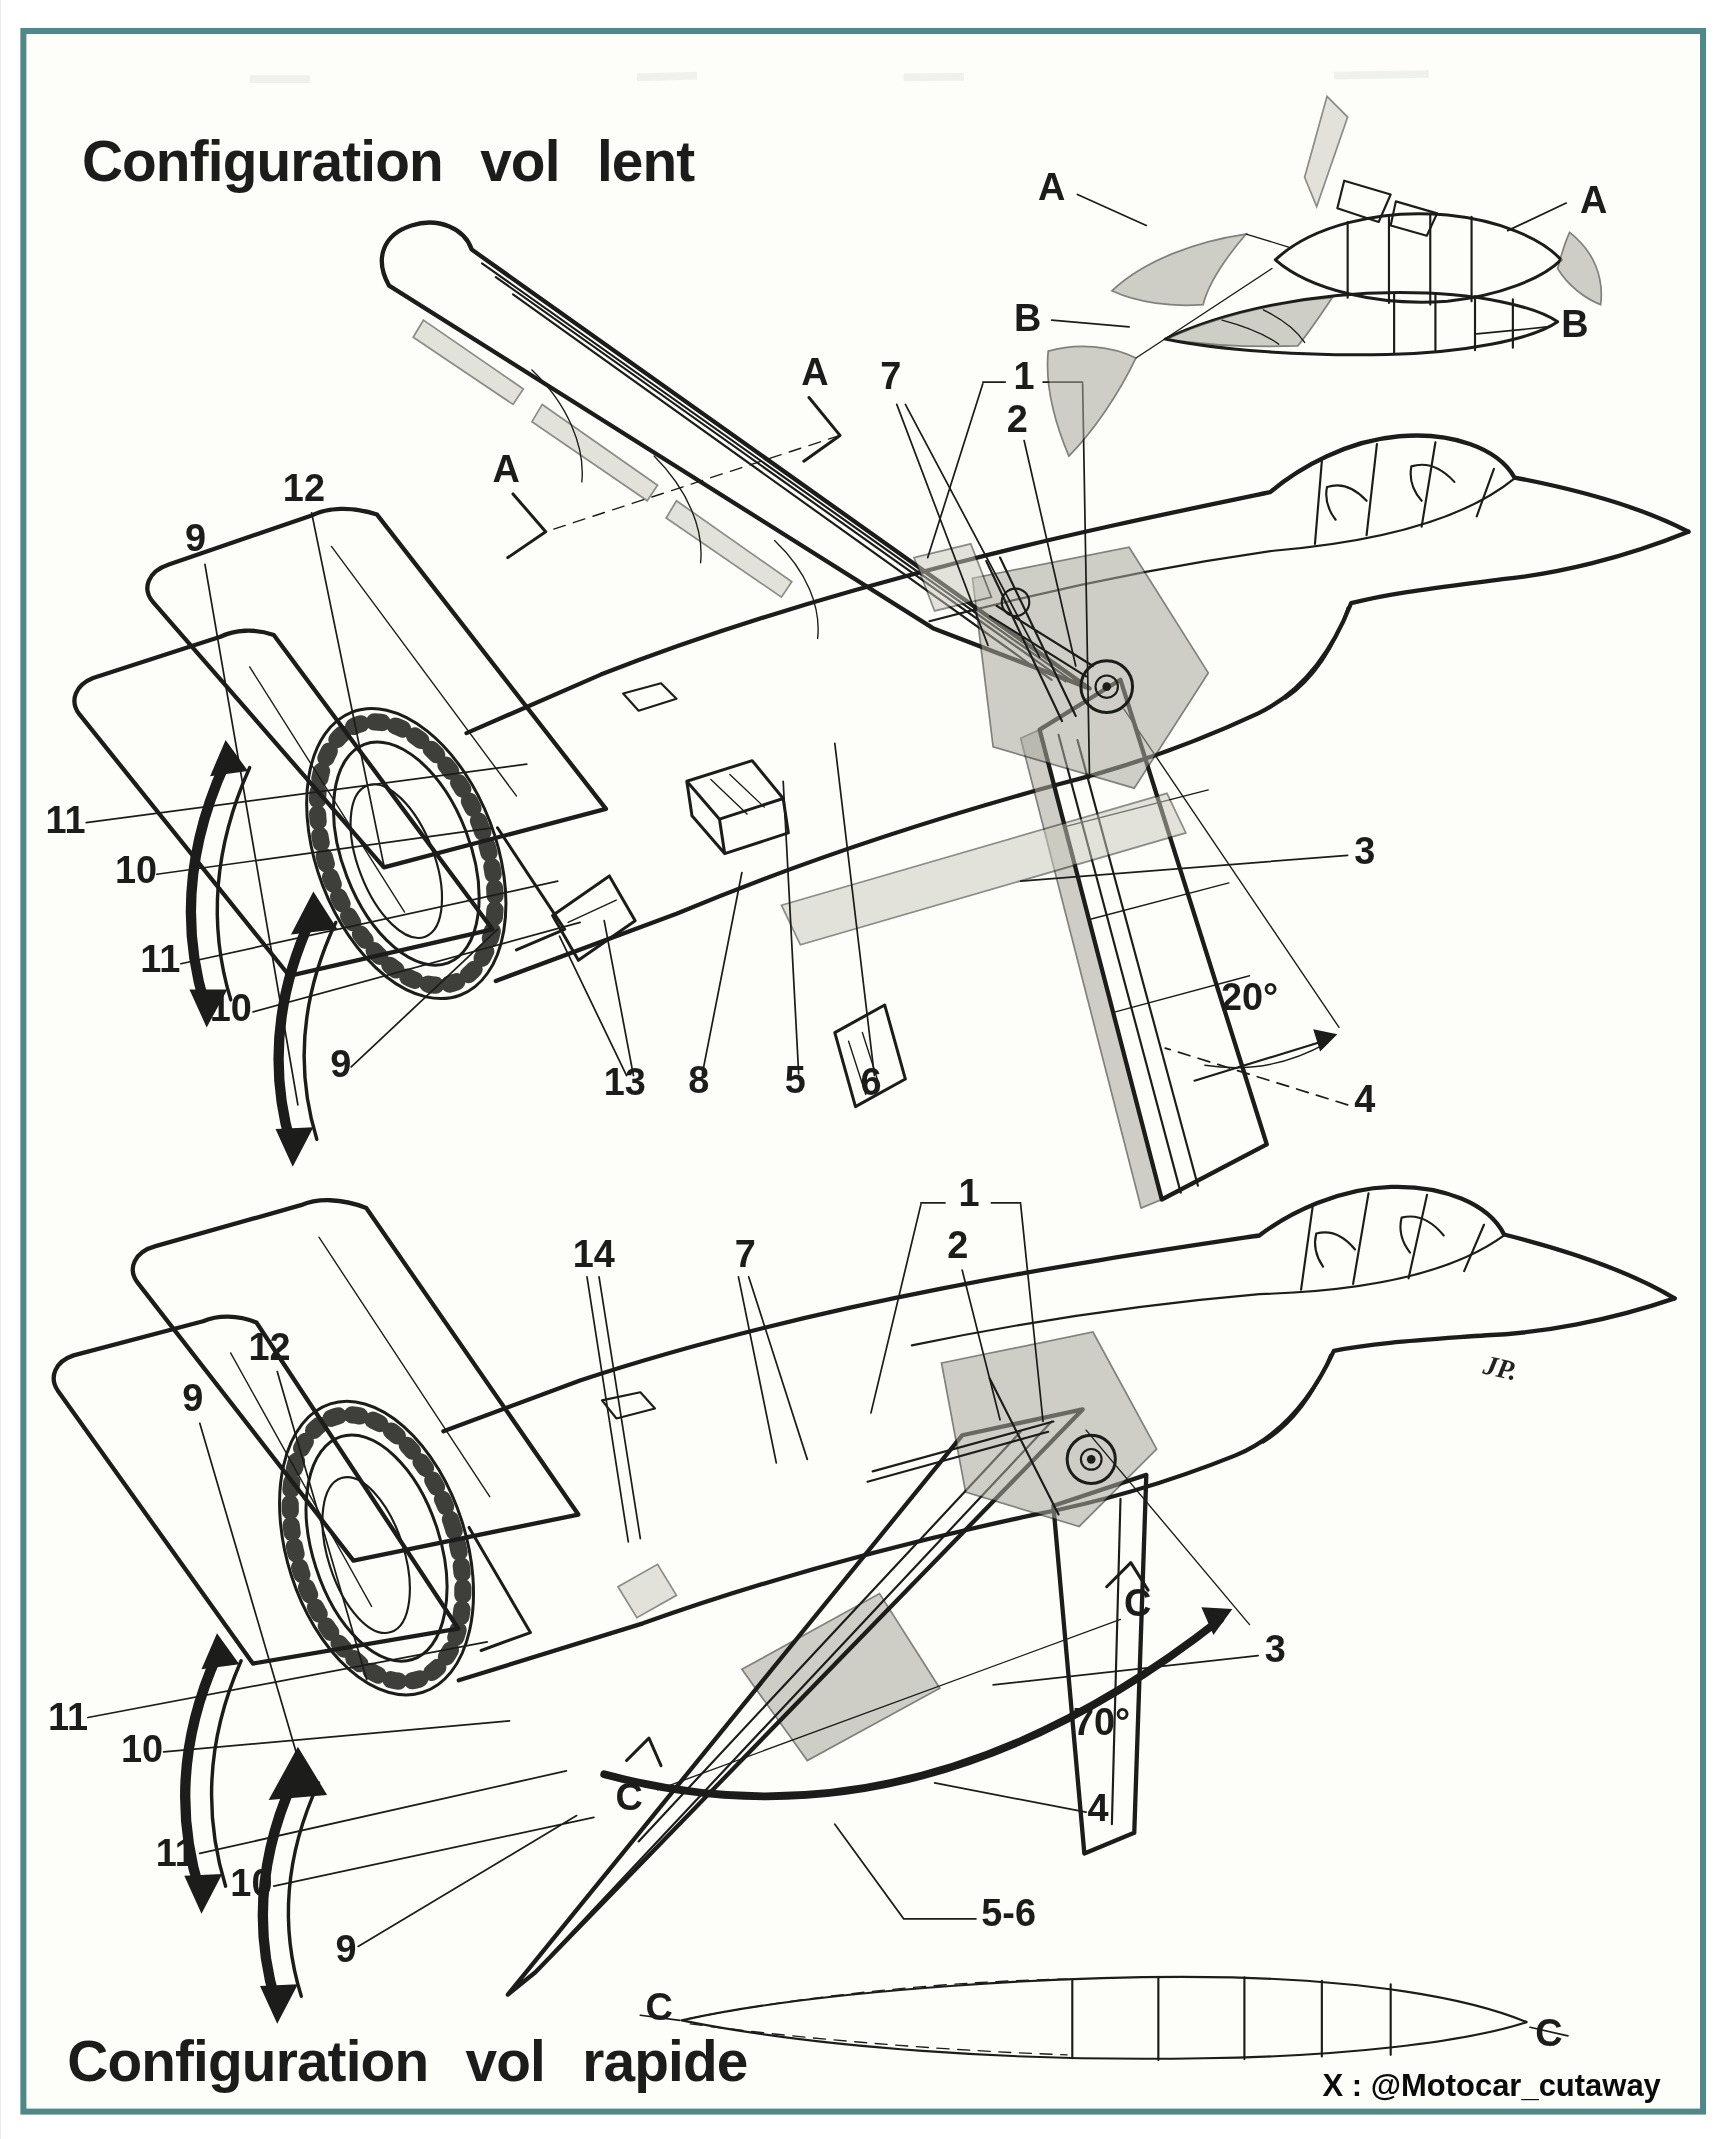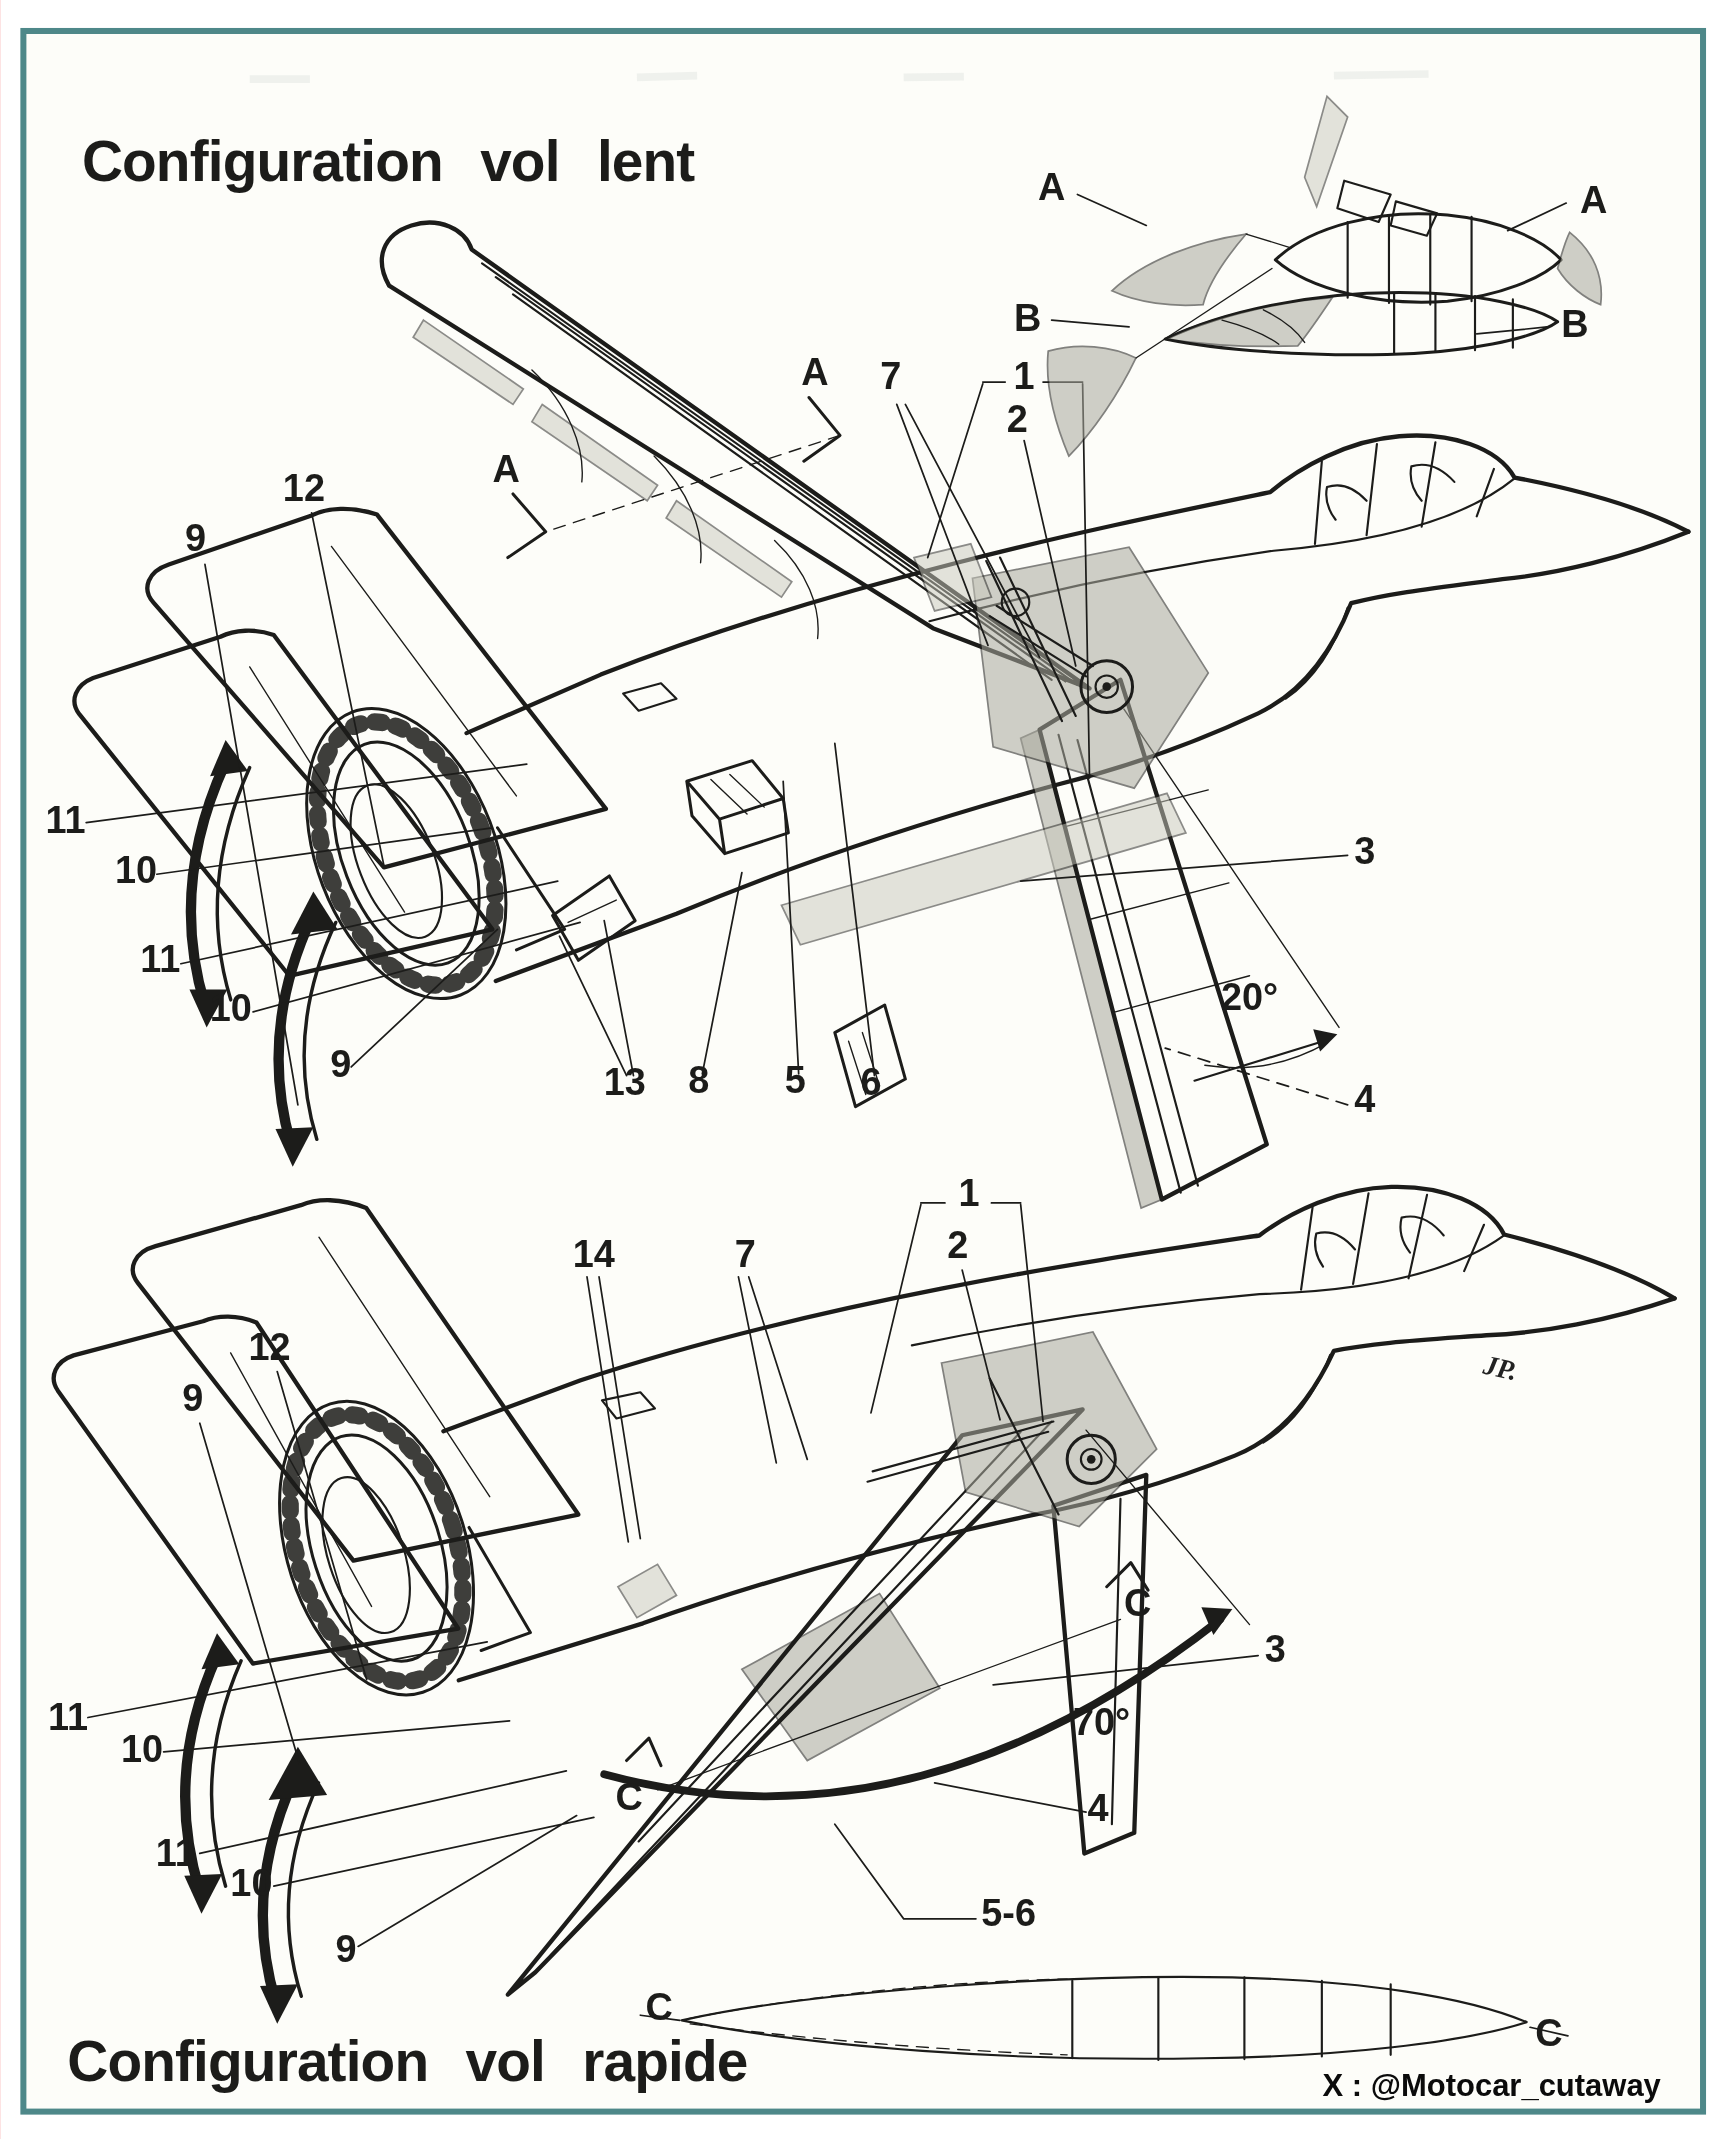--- a/index.html
+++ b/index.html
@@ -1,16 +1,16 @@
 <!DOCTYPE html>
 <html style="font-size:13.8px"><head>
 <meta charset="utf-8">
 <style>
   html,body{margin:0;padding:0;background:#ffffff;}
-  .page{position:relative;width:1729px;height:2140px;background:#ef4444;overflow:hidden;
+  .page{position:relative;width:1729px;height:2140px;background:#737373;overflow:hidden;
         font-family:"Liberation Sans",sans-serif;}
   svg{display:block;}
   .ink{stroke:#1c1c1a;fill:none;stroke-linecap:round;stroke-linejoin:round;}
   .thin{stroke-width:1.6;}
   .w2{stroke-width:2.5;}
   .w3{stroke-width:3.5;}
   .w4{stroke-width:5;}
   .leader{stroke:#1c1c1a;stroke-width:2;fill:none;stroke-linecap:round;}
   .dashed{stroke-dasharray:14 10;}
   .shade{fill:#a9a99d;opacity:.55;stroke:#1c1c1a;stroke-width:2;}

